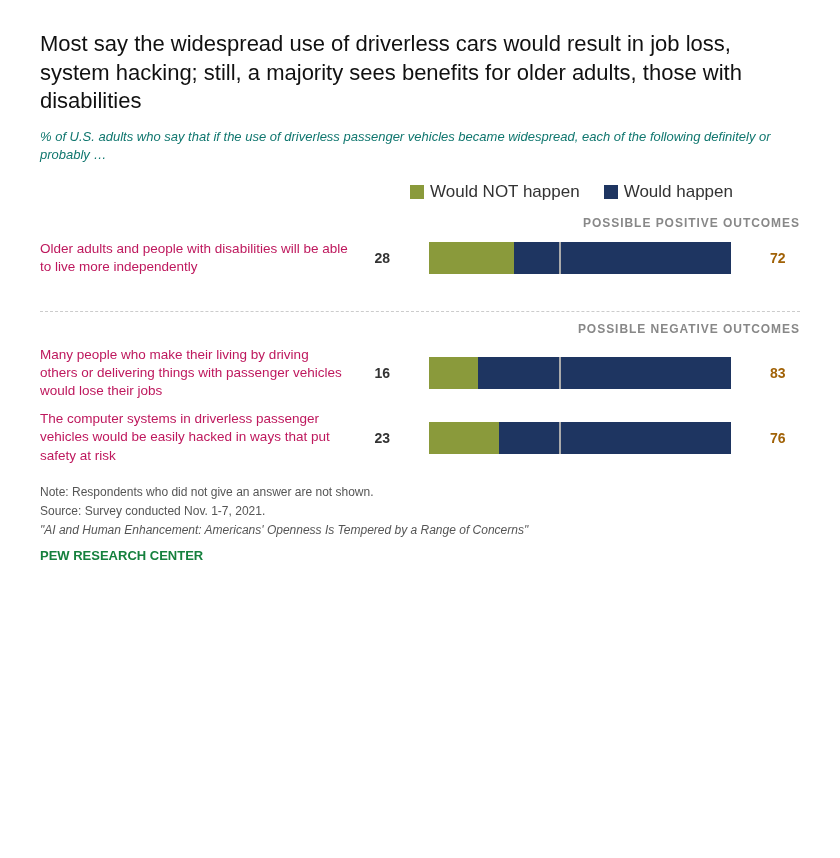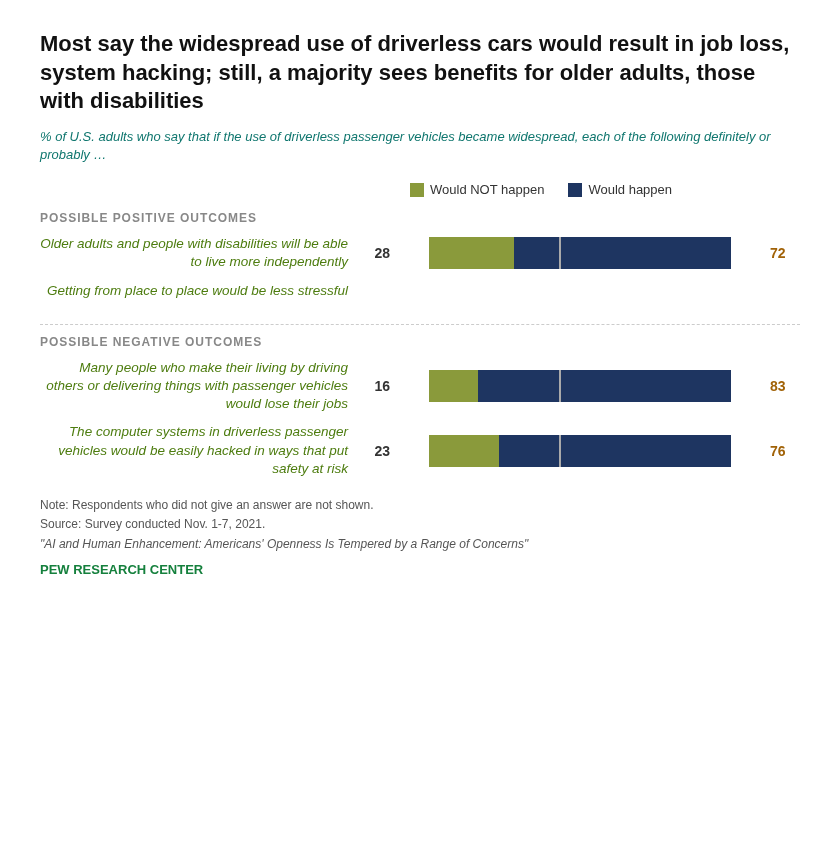--- a/index.html
+++ b/index.html
@@ -5,21 +5,21 @@
     * { box-sizing: border-box; margin: 0; padding: 0; }
     body {
       font-family: Franklin Gothic Medium, Arial Narrow, Arial, sans-serif;
       background: #fff;
       width: 840px;
       min-height: 858px;
       padding: 30px 40px 20px 40px;
     }
     h1 {
       font-size: 22px;
-      font-weight: 700;
+      font-weight: 400;
       color: #111;
       line-height: 1.3;
       margin-bottom: 12px;
     }
     .subtitle {
       font-size: 13px;
       color: #0f766e;
       font-style: italic;
       margin-bottom: 18px;
       line-height: 1.4;
@@ -27,56 +27,56 @@
     .legend {
       display: flex;
       gap: 24px;
       margin-bottom: 14px;
       margin-left: 370px;
     }
     .legend-item {
       display: flex;
       align-items: center;
       gap: 6px;
-      font-size: 13px;
+      font-size: 17px;
       color: #333;
     }
     .legend-swatch {
       width: 14px;
       height: 14px;
       display: inline-block;
     }
     .section-label {
       font-size: 12px;
       font-weight: 700;
       color: #888;
       letter-spacing: 0.08em;
       text-transform: uppercase;
       margin-bottom: 10px;
       margin-top: 4px;
+      text-align: right;
     }
     .chart-area {
       border-bottom: 1px dashed #ccc;
       padding-bottom: 14px;
       margin-bottom: 10px;
     }
     .chart-row {
       display: flex;
       align-items: center;
       margin-bottom: 10px;
     }
     .row-label {
       width: 320px;
       min-width: 320px;
       font-size: 13.5px;
-      color: #4d7c0f;
-      text-align: right;
+      color: #be185d;
+      text-align: left;
       padding-right: 12px;
       line-height: 1.35;
-      font-style: italic;
     }
     .bar-container {
       flex: 1;
       display: flex;
       align-items: center;
       position: relative;
       height: 36px;
     }
     .bar-wrapper {
       display: flex;
@@ -171,21 +171,20 @@
               <div class="bars" style="position: relative;">
                 <div class="bar-olive" style="width: 28%;"></div>
                 <div class="bar-navy" style="width: 72%;"></div>
                 <div class="divider-line" style="left: 43%;"></div>
               </div>
               <div class="val-right">72</div>
             </div>
           </div>
         </div>
         <div class="chart-row">
-          <div class="row-label">Getting from place to place would be less stressful</div>
         </div>
       </div>
     </div>
     <div>
       <div class="section-label">Possible Negative Outcomes</div>
       <div class="">
         <div class="chart-row">
           <div class="row-label">Many people who make their living by driving others or delivering things with passenger vehicles would lose their jobs</div>
           <div class="bar-container">
             <div class="bar-wrapper">

